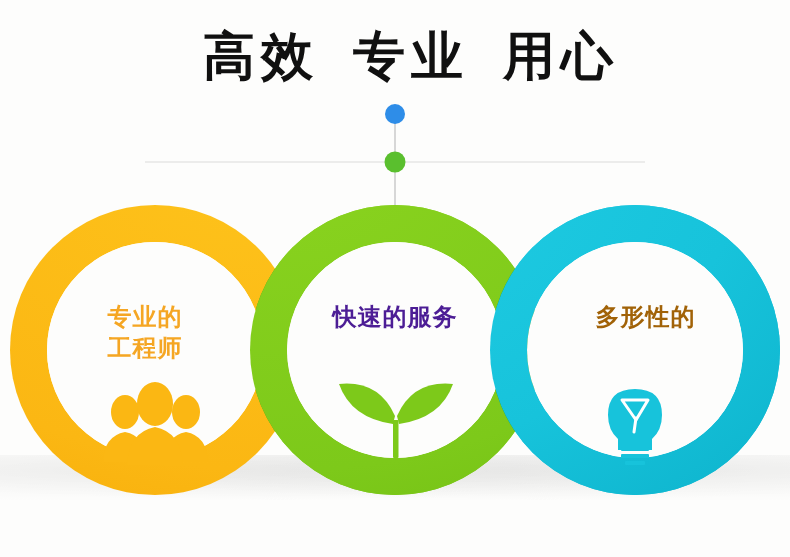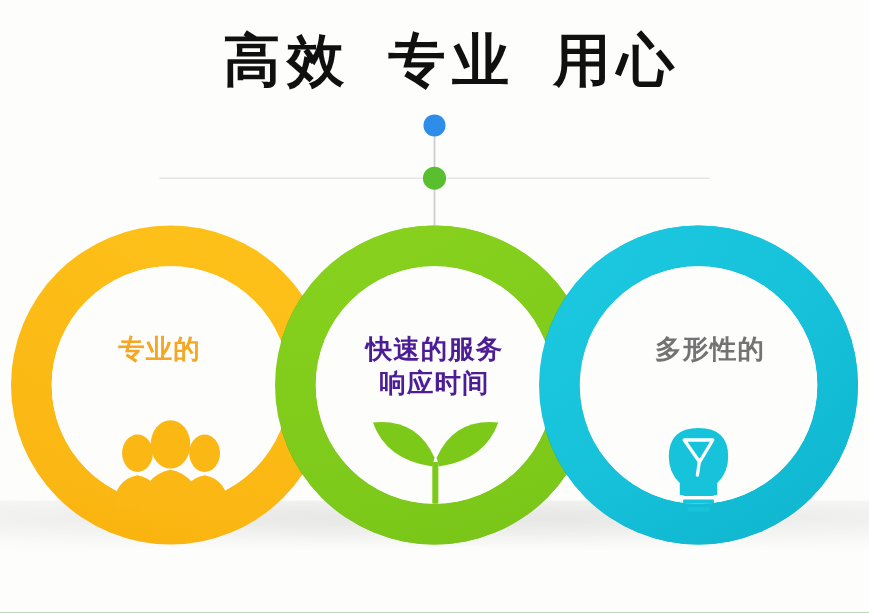--- a/index.html
+++ b/index.html
@@ -48,21 +48,21 @@
     text-align:center;
     font-weight:700;
     font-size:24px;
     line-height:1.28;
     letter-spacing:1px;
     white-space:nowrap;
   }
   .ringtext .l{display:block;}
   #t1{left:45px;top:302px;color:#f5a623;text-shadow:0 1px 0 rgba(255,255,255,.55);}
   #t2{left:295px;top:302px;color:#4c1d95;text-shadow:0 1px 0 rgba(255,255,255,.55);}
-  #t3{left:538px;top:302px;width:215px;color:#737373;text-shadow:0 1px 0 rgba(255,255,255,.55);}
+  #t3{left:538px;top:302px;width:215px;color:#a16207;text-shadow:0 1px 0 rgba(255,255,255,.55);}
 </style>
 </head>
 <body>
 
 <div id="stage">
 
   <div class="ground"></div>
 
   <div class="headline"><span>高效</span><span class="gap"> </span><span>专业</span><span class="gap"> </span><span>用心</span></div>
 
@@ -184,24 +184,24 @@
       <path d="M622 400 l26 0 l-12 20 z" fill="none" stroke="#ffffff" stroke-width="3" stroke-linejoin="round"></path>
       <path d="M636 418 l-2 14" stroke="#ffffff" stroke-width="3" fill="none" stroke-linecap="round"></path>
       <rect x="621" y="447" width="28" height="4" rx="1" fill="#17c3db"></rect>
       <rect x="621" y="454" width="28" height="4" rx="1" fill="#17c3db"></rect>
       <rect x="625" y="461" width="20" height="4" rx="1" fill="#17c3db"></rect>
     </g>
   </svg>
 
   <div class="ringtext" id="t1">
     <span class="l">专业的</span>
+    <span class="l">工程师</span>
   </div>
 
   <div class="ringtext" id="t2">
     <span class="l">快速的服务</span>
-    <span class="l">响应时间</span>
   </div>
 
   <div class="ringtext" id="t3">
     <span class="l">多形性的</span>
   </div>
 
 </div>
 
 </body></html>

